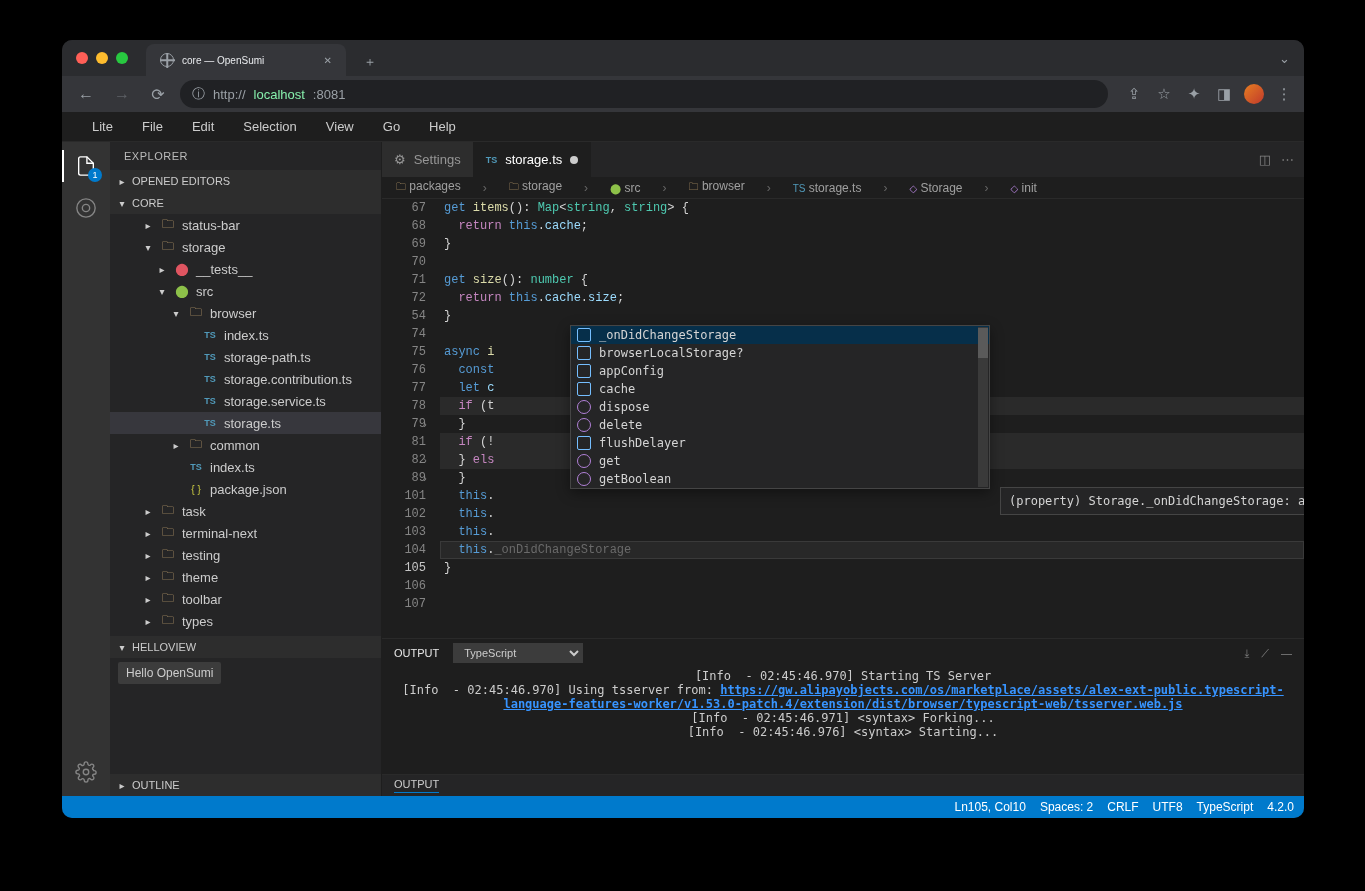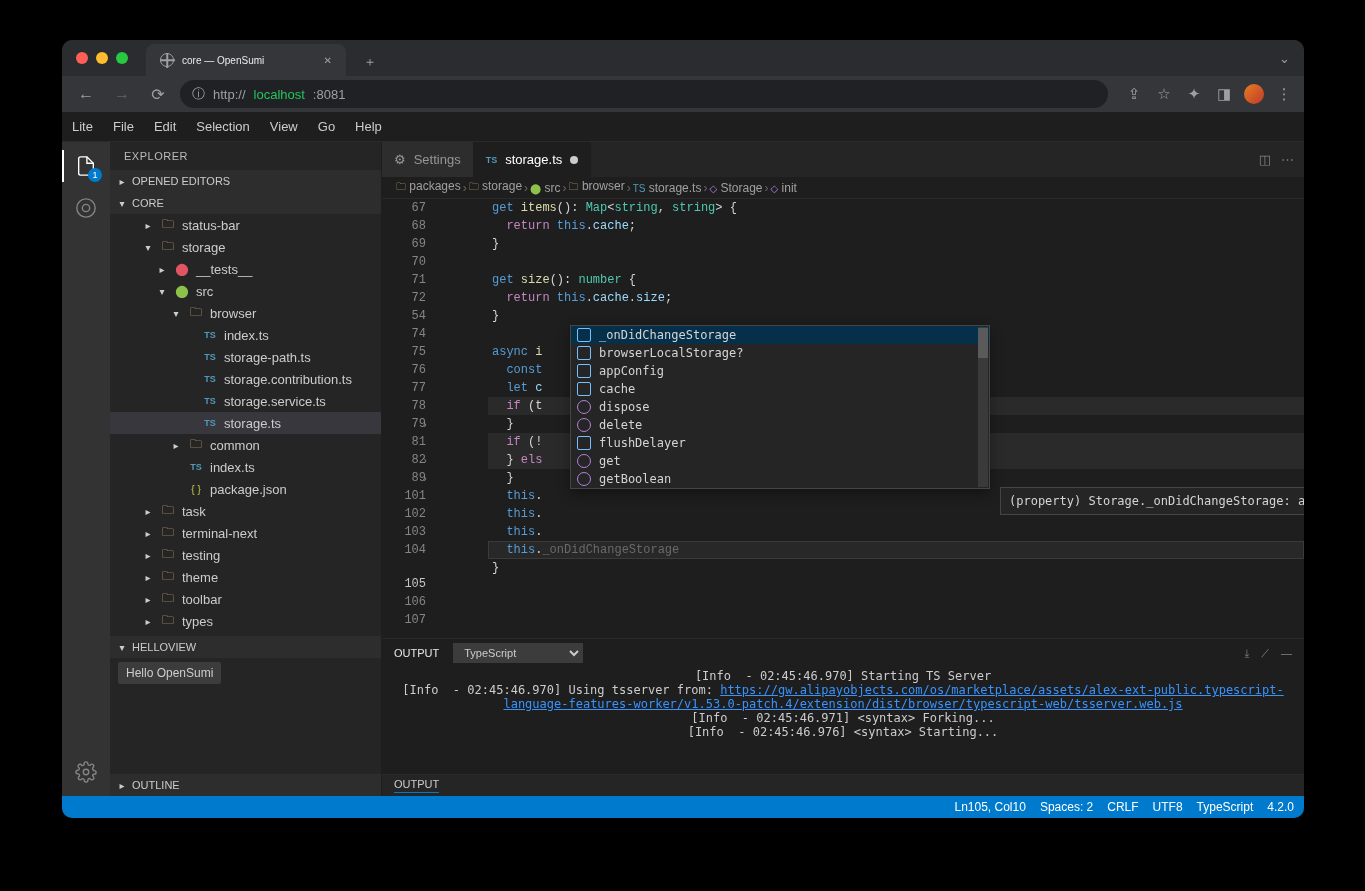--- a/index.html
+++ b/index.html
@@ -59,32 +59,32 @@
 .addressbar {
   height: 36px;
   background: #35363a;
   display: flex;
   align-items: center;
   padding: 0 10px;
   gap: 8px;
 }
 .nav-btn { width: 28px; height: 28px; display:flex; align-items:center; justify-content:center; color:#9aa0a6; cursor:pointer; font-size: 16px; }
 .url-box { flex: 1; background: #202124; border-radius: 14px; height: 28px; display:flex; align-items:center; padding: 0 12px; color:#9aa0a6; font-size:13px; gap:8px;}
-.url-box .host { color:#22c55e; }
+.url-box .host { color:#86efac; }
 .addr-icons { display: flex; gap: 10px; align-items: center; margin-left: 8px;}
 .addr-icon { color:#9aa0a6; font-size: 15px; cursor:pointer; width:20px; text-align:center;}
 .avatar { width: 20px; height: 20px; border-radius: 50%; background: linear-gradient(135deg,#e67e22,#c0392b); }
 
 .menubar {
   height: 30px;
   background: #1e1e1e;
   display: flex;
   align-items: center;
-  padding: 0 10px;
-  gap: 20px;
+  padding: 0 30px;
+  gap: 29px;
   color: #ccc;
   font-size: 13px;
   border-bottom: 1px solid #2a2a2a;
 }
 .menu-item { cursor: pointer; }
 
 .workbench { flex: 1; display: flex; min-height: 0; background: #1e1e1e; }
 .activity-bar {
   width: 48px;
   background: #333333;
@@ -174,34 +174,34 @@
 .etab.active { background: #1e1e1e; color: #fff; }
 .etab .dirty { width:8px; height:8px; border-radius:50%; background:#ccc; }
 .etab-actions { margin-left:auto; display:flex; align-items:center; gap:10px; padding: 0 10px; color:#858585;}
 
 .breadcrumb {
   height: 22px;
   display:flex; align-items:center;
   padding: 0 14px;
   font-size: 12px;
   color: #a0a0a0;
-  gap: 2px;
+  gap: 22px;
   background: #1e1e1e;
   border-bottom: 1px solid #2a2a2a;
 }
 .bc-sep { color: #666; }
 .bc-icon { font-size: 10px; }
 
 .code-area { flex: 1; display: flex; min-height: 0; position: relative; font-family: Menlo, Monaco, "Courier New", monospace; font-size: 12px; line-height: 18px;}
 .gutter { width: 58px; text-align: right; color: #858585; padding-right: 14px; background: #1e1e1e; user-select:none;}
 .gutter .ln { height: 18px; position:relative;}
-.gutter .ln.cur { color: #c6c6c6; margin-top: 16px; }
+.gutter .ln.cur { color: #c6c6c6; }
 .gutter .fold { position:absolute; right:-2px; top:2px; font-size:10px; color:#858585;}
 .code { flex: 1; position: relative; color:#d4d4d4; overflow:hidden;}
-.codeline { height: 18px; white-space: pre; padding-left: 4px; margin-left: 48px;}
+.codeline { height: 18px; white-space: pre; padding-left: 4px;}
 .codeline.hl { background: #2a2a2a; }
 .codeline.cur { background: #282828; box-shadow: inset 0 0 0 1px #3a3a3a; }
 .kw { color: #569cd6; }
 .kw2 { color: #c586c0; }
 .fn { color: #dcdcaa; }
 .ty { color: #4ec9b0; }
 .var { color: #9cdcfe; }
 .pn { color: #d4d4d4; }
 .ghost { color: #6a6a6a; }
 
@@ -257,21 +257,21 @@
   background: #3c3c3c;
   color: #ccc;
   border: 1px solid #3c3c3c;
   font-size: 11px;
   padding: 2px 6px;
   min-width: 130px;
 }
 .panel-actions { margin-left:auto; display:flex; gap:12px; color:#858585;}
 .panel-body { flex:1; padding: 2px 12px; font-family: Menlo, Monaco, monospace; font-size: 12px; color:#cccccc; overflow:auto;}
 .panel-body .ln { white-space: pre-wrap; text-align: center; }
-.panel-body a { color:#3794ff; text-decoration: underline;}
+.panel-body a { color:#3794ff; text-decoration: underline; font-weight: bold;}
 .panel-foot { height:22px; display:flex; align-items:center; padding:0 12px; font-size:11px; color:#ccc; border-top: 1px solid #2a2a2a; background:#252526;}
 
 .statusbar {
   height: 22px;
   background: #007acc;
   display: flex;
   align-items: center;
   padding: 0 10px;
   color: #fff;
   font-size: 12px;

